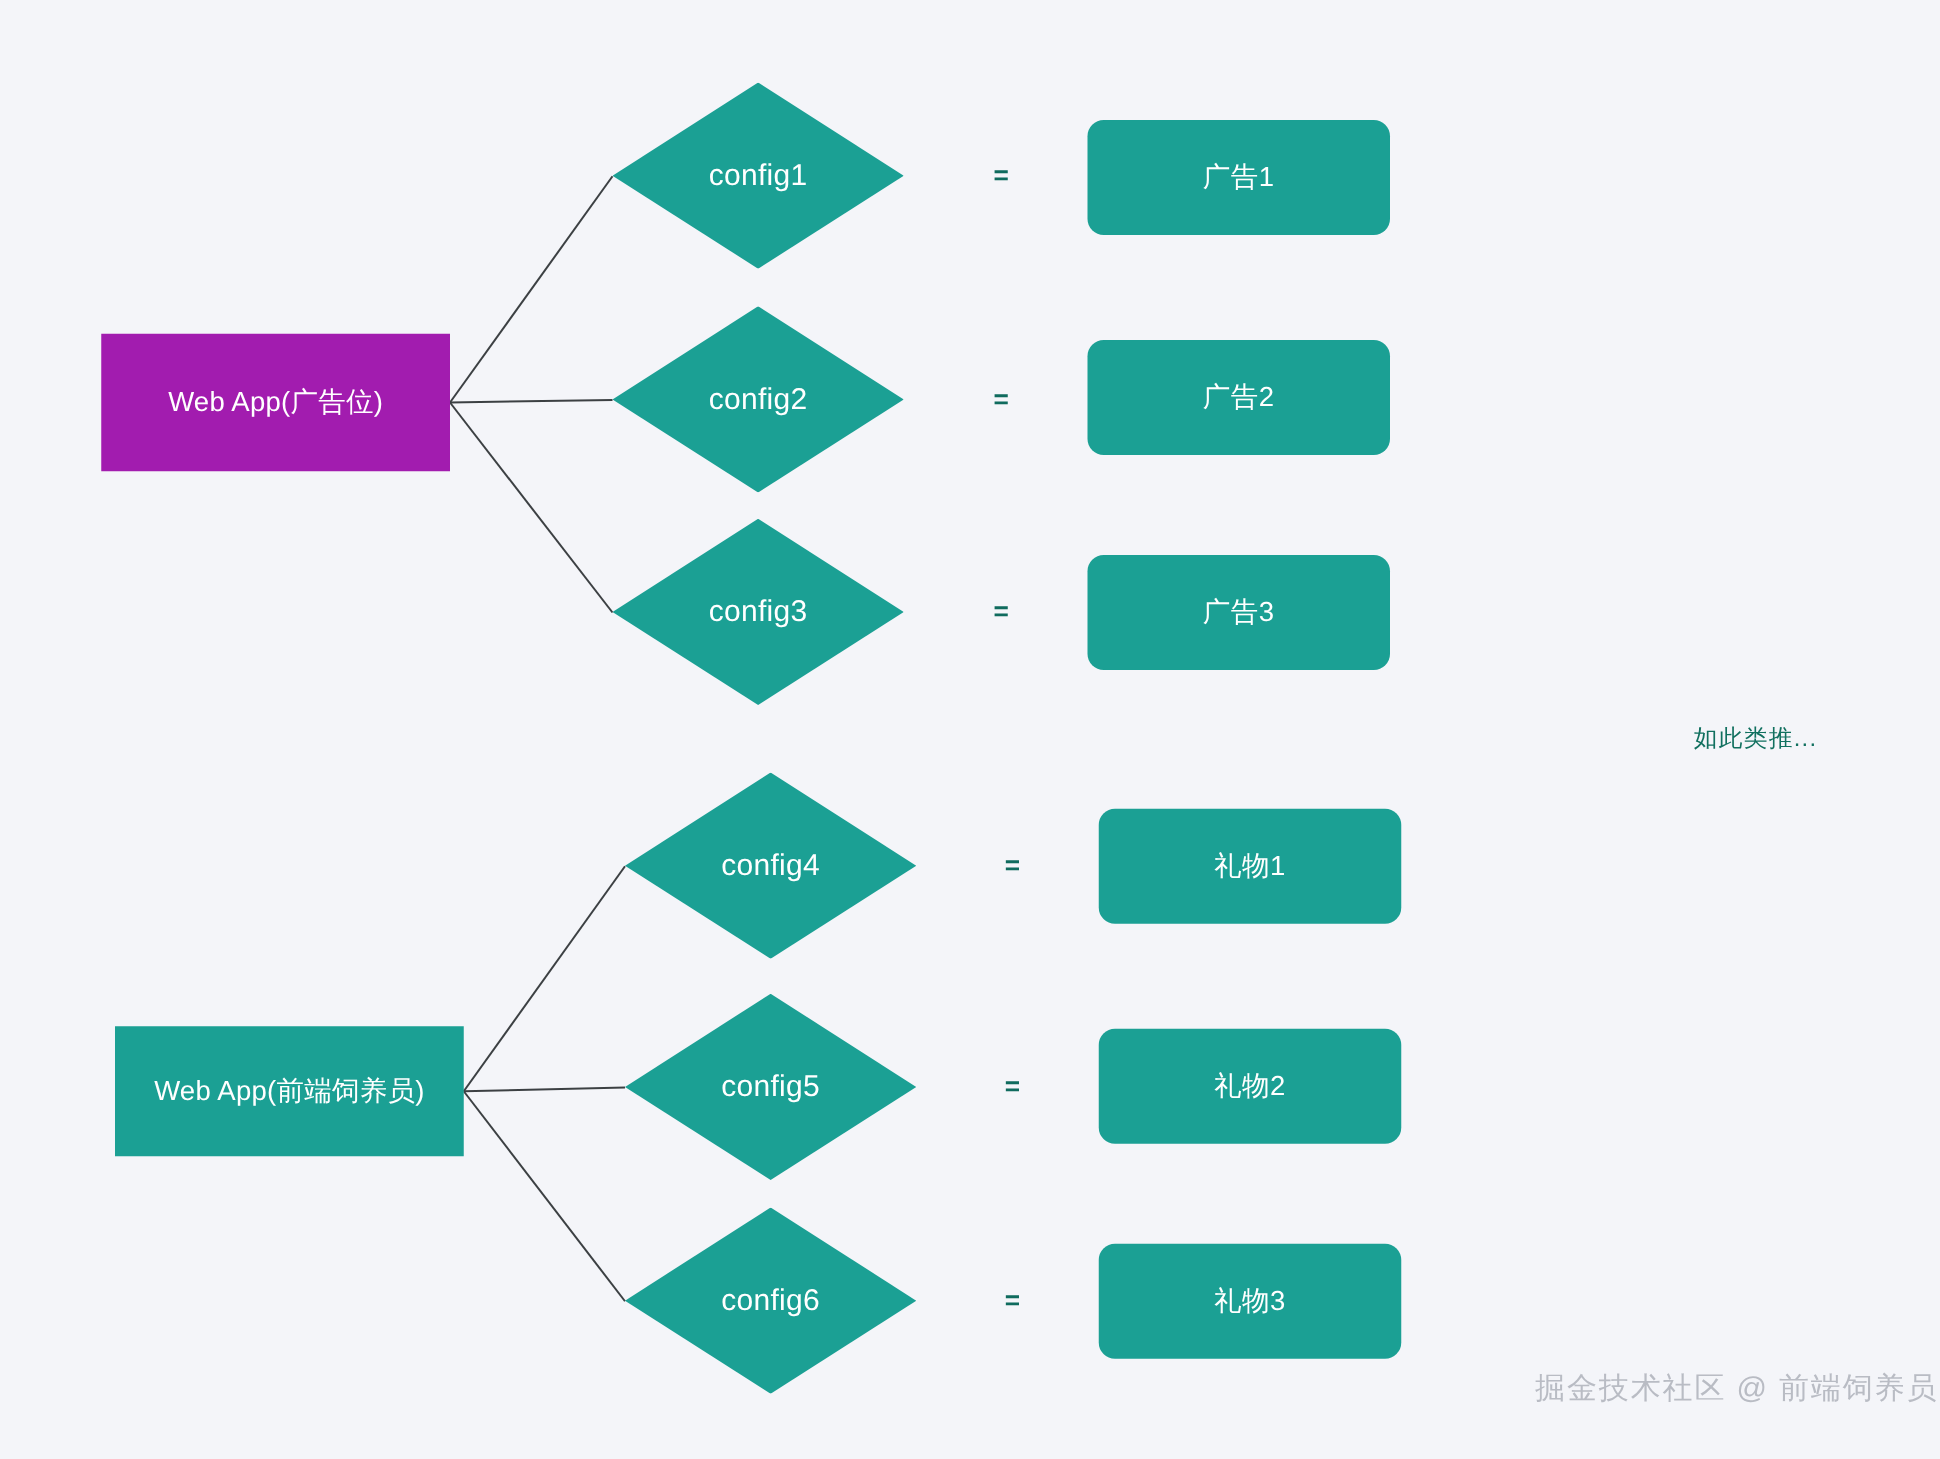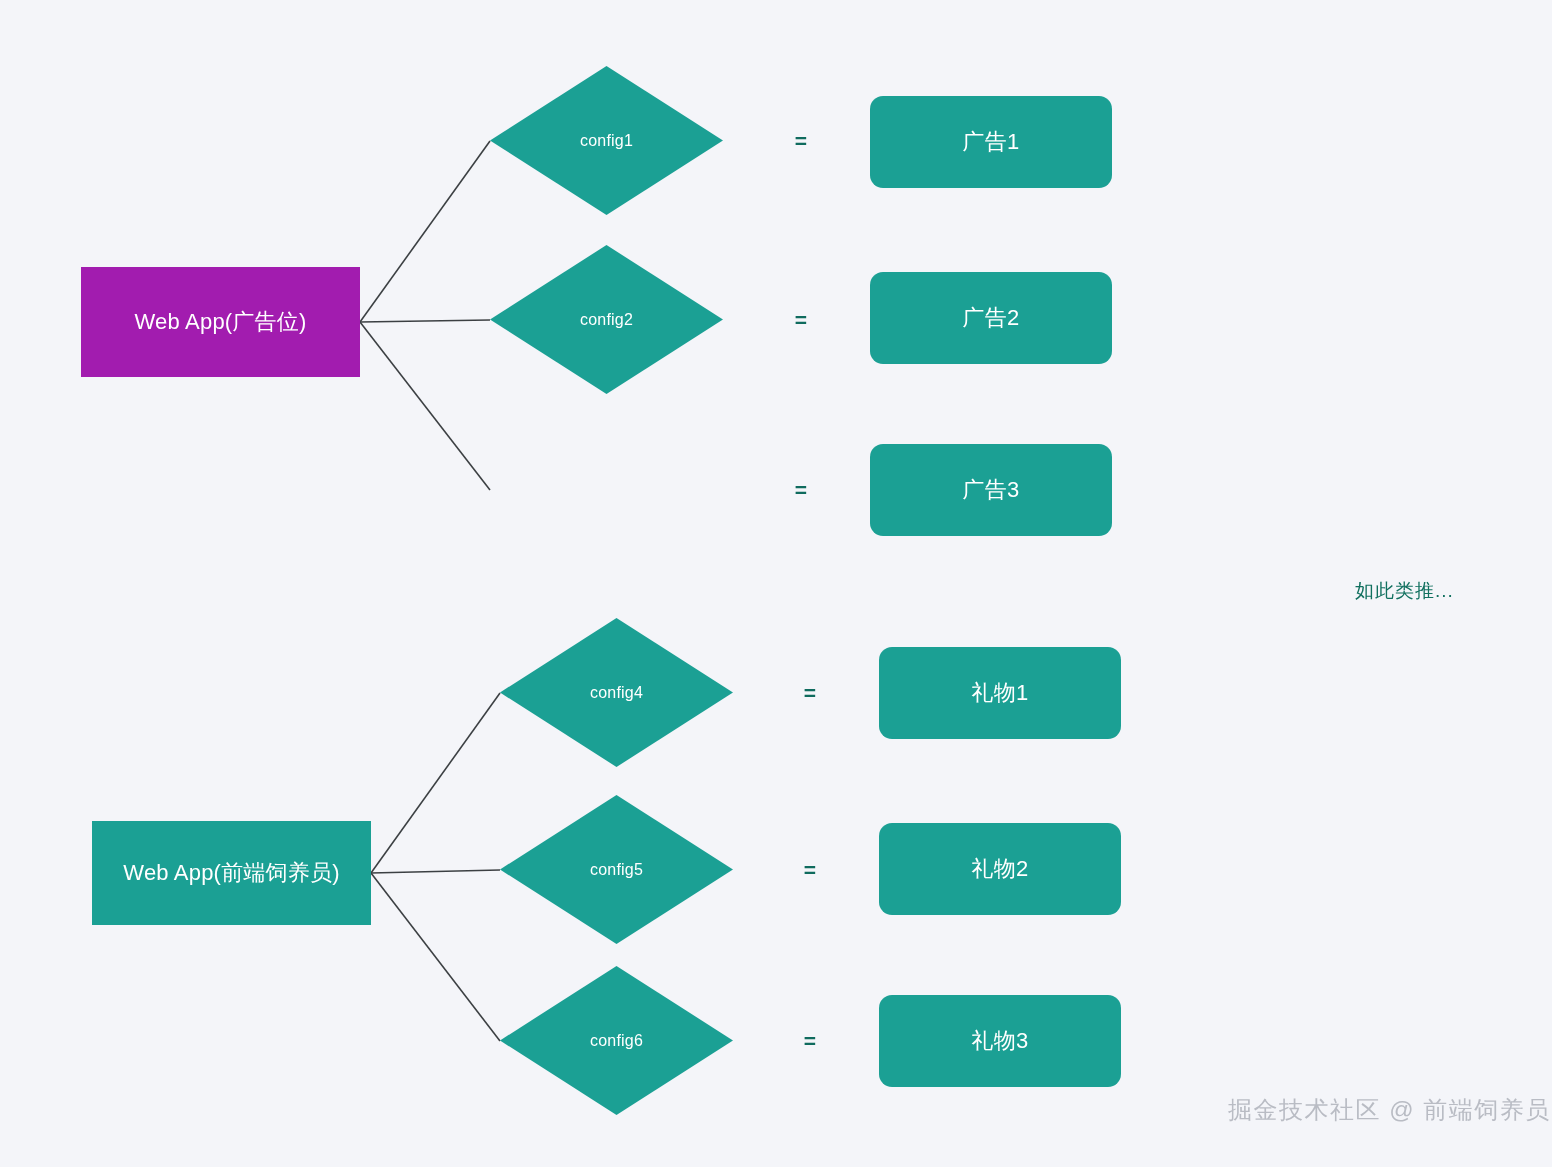--- a/index.html
+++ b/index.html
@@ -64,21 +64,21 @@
   .diamond-label {
     position: absolute;
     left: 0;
     top: 0;
     width: 100%;
     height: 100%;
     display: flex;
     align-items: center;
     justify-content: center;
     color: #ffffff;
-    font-size: 16px;
+    font-size: 24px;
     letter-spacing: 0.2px;
     user-select: none;
   }
   .eq {
     position: absolute;
     color: #0f6b5e;
     font-size: 21px;
     font-weight: 700;
     display: flex;
     align-items: center;
@@ -132,20 +132,24 @@
 
   <div class="diamond-wrap" style="left: 490px; top: 245px; width: 233px; height: 149px;">
     <div class="diamond-shape" style="background: rgb(27, 160, 148);"></div>
     <div class="diamond-label">config2</div>
   </div>
   <div class="eq" style="left: 789px; top: 307px; width: 24px; height: 26px; color: rgb(15, 107, 94);">=</div>
   <div class="node out-box" style="left: 870px; top: 272px; width: 242px; height: 92px; background: rgb(27, 160, 148);">
     <span>广告2</span>
   </div>
 
+  <div class="diamond-wrap" style="left: 490px; top: 415px; width: 233px; height: 149px;">
+    <div class="diamond-shape" style="background: rgb(27, 160, 148);"></div>
+    <div class="diamond-label">config3</div>
+  </div>
   <div class="eq" style="left: 789px; top: 477px; width: 24px; height: 26px; color: rgb(15, 107, 94);">=</div>
   <div class="node out-box" style="left: 870px; top: 444px; width: 242px; height: 92px; background: rgb(27, 160, 148);">
     <span>广告3</span>
   </div>
 
   <div class="node app-box" style="left: 92px; top: 821px; width: 279px; height: 104px; background: rgb(27, 160, 148);">
     <span>Web App(前端饲养员)</span>
   </div>
 
   <div class="diamond-wrap" style="left: 500px; top: 618px; width: 233px; height: 149px;">

